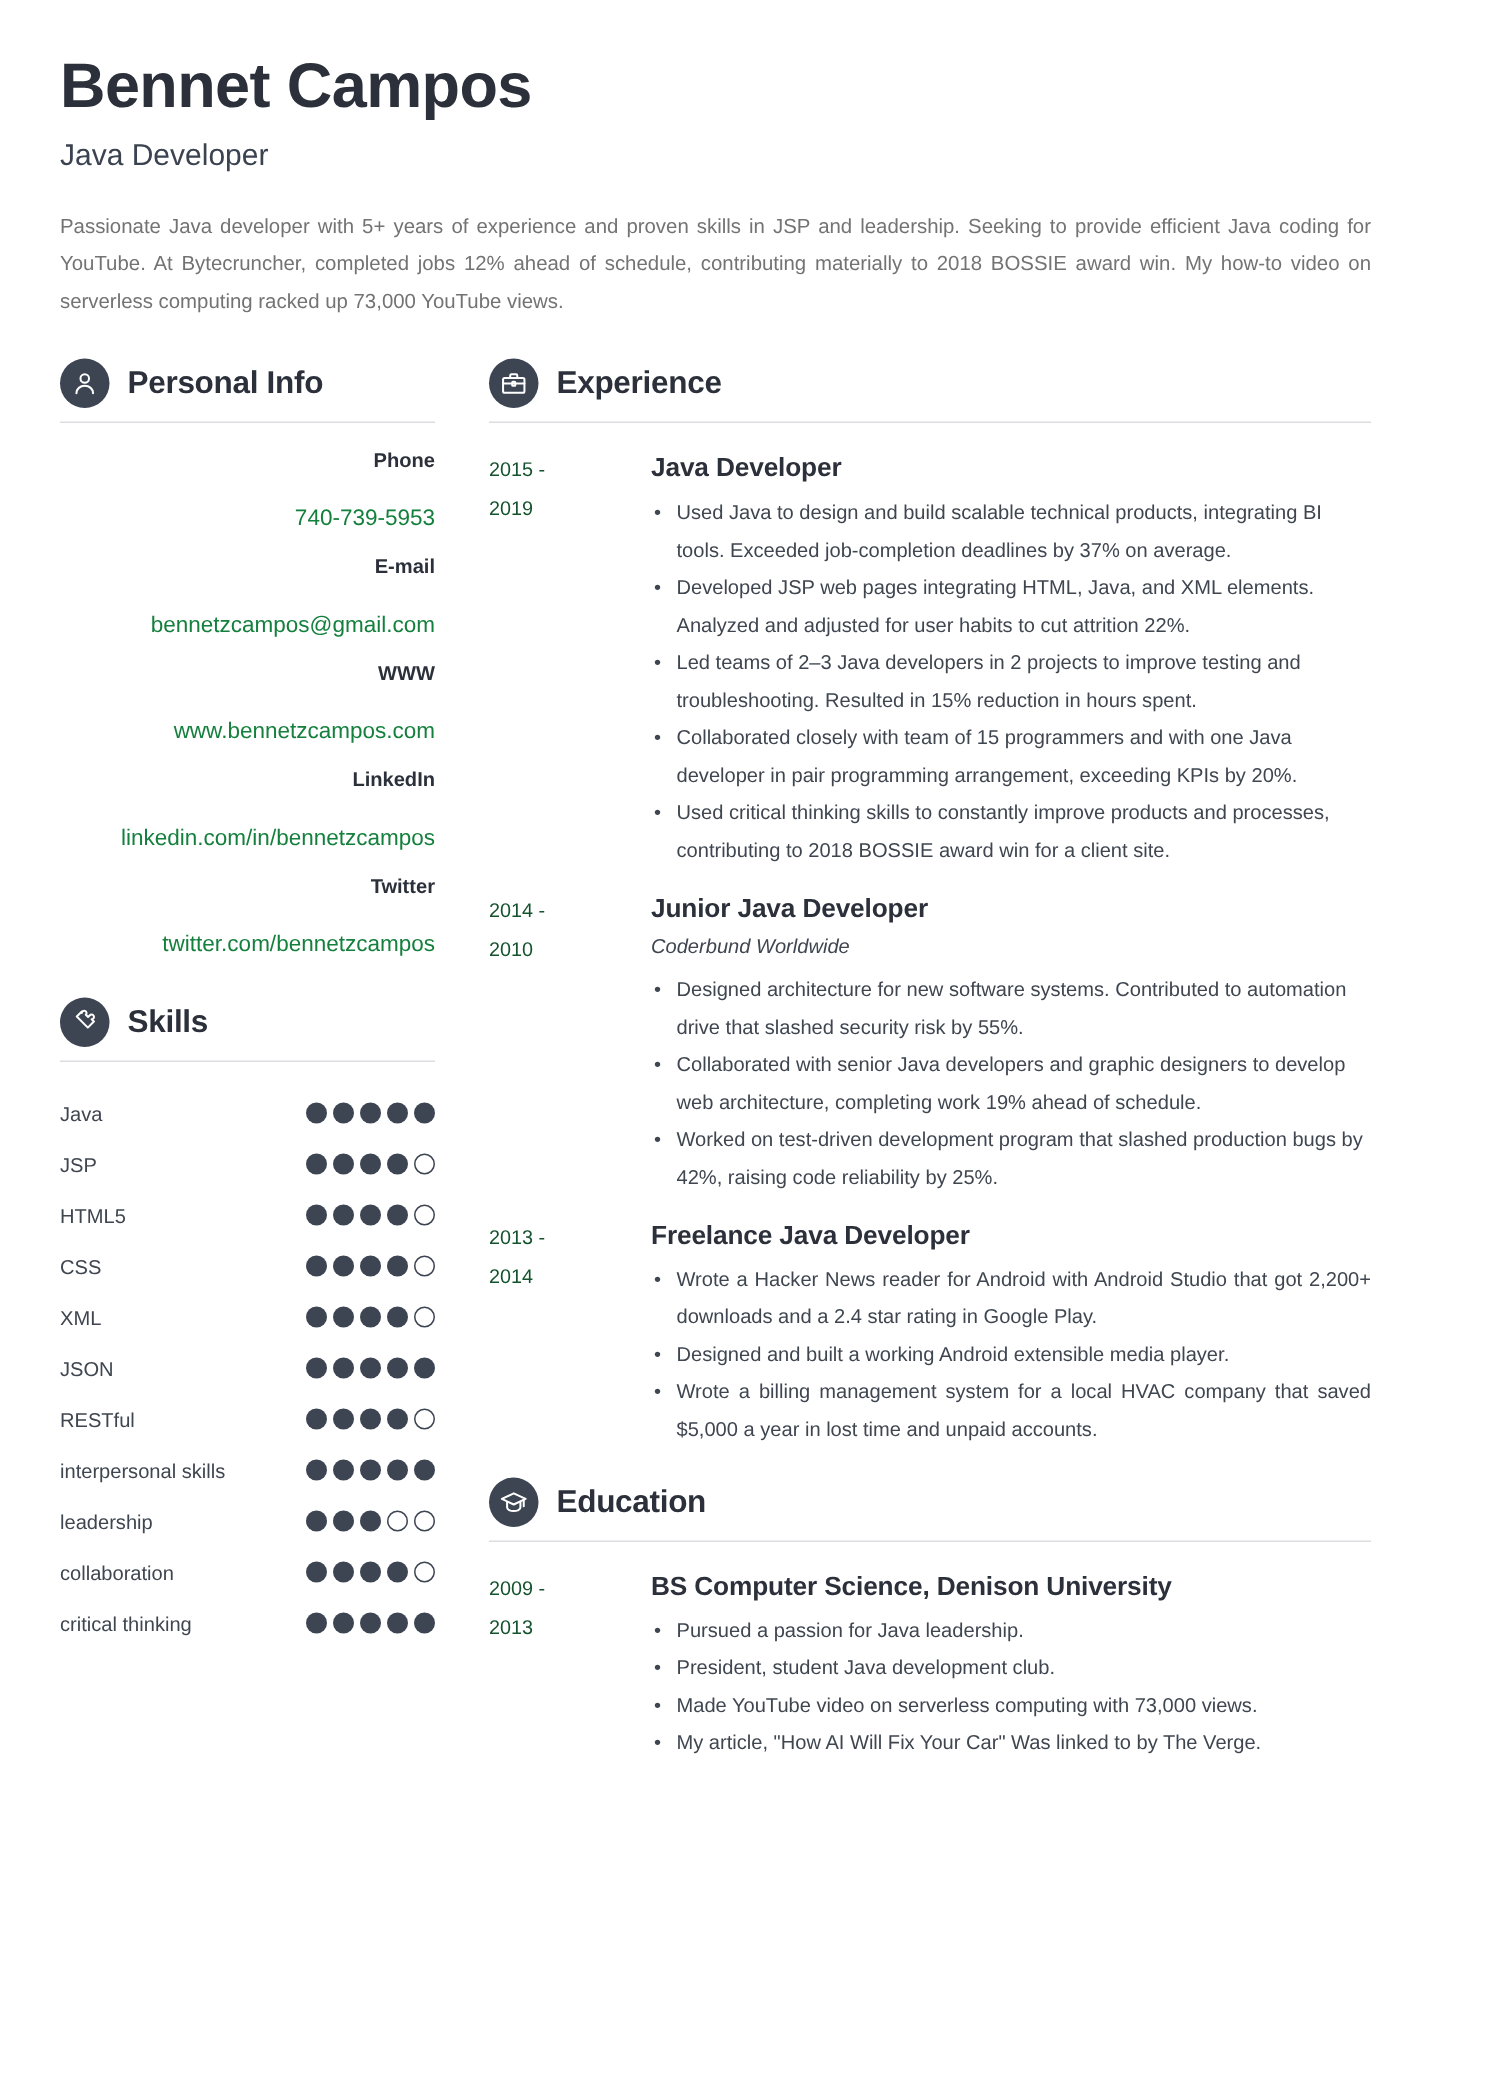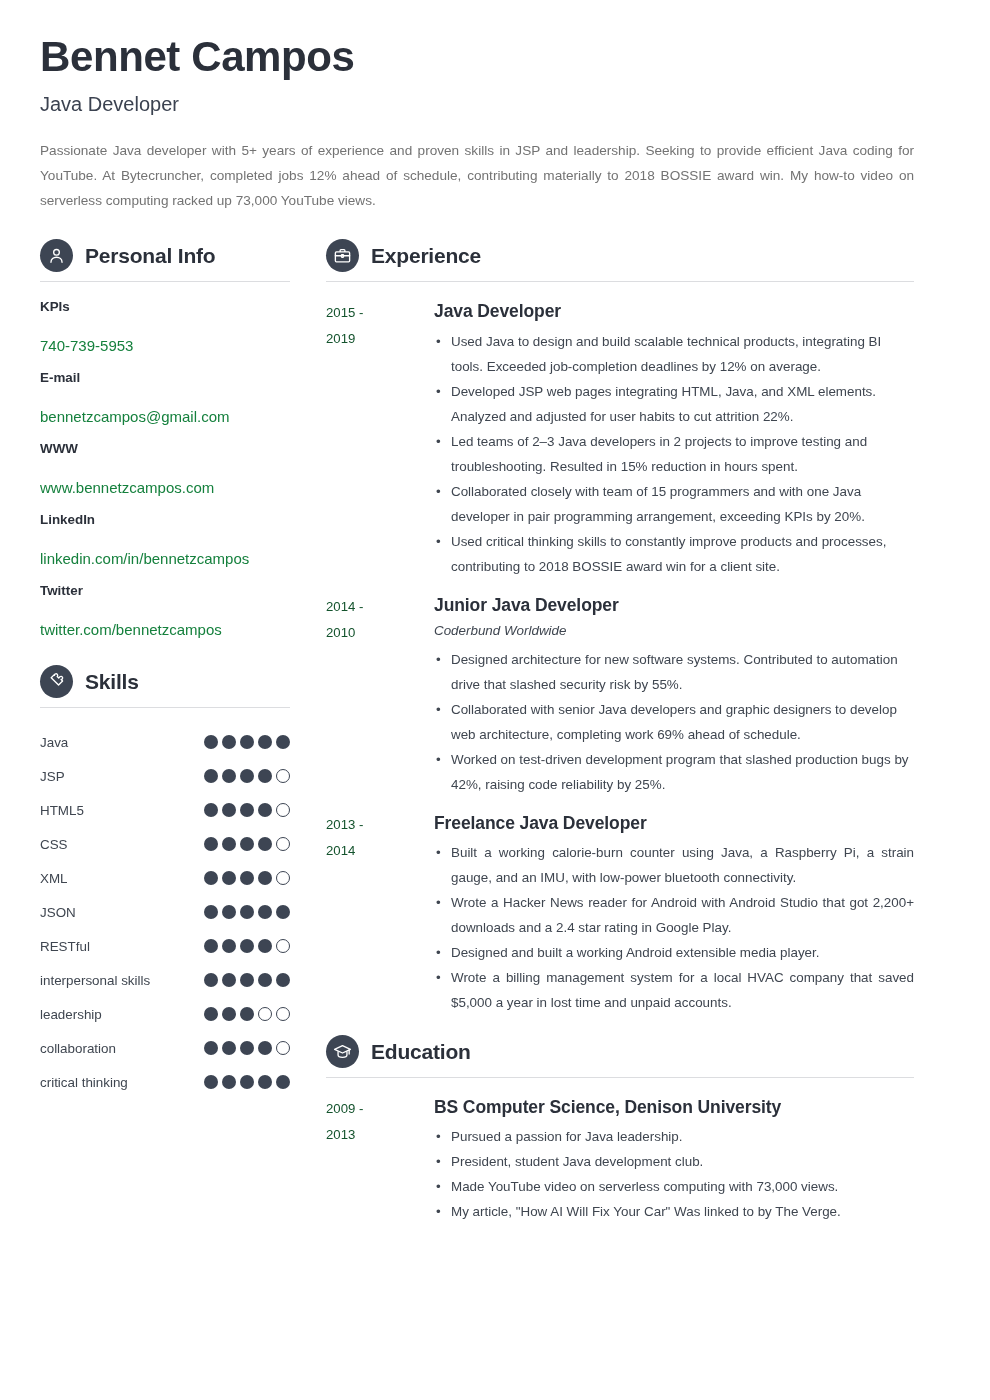--- a/index.html
+++ b/index.html
@@ -33,21 +33,21 @@
   .summary {
     font-size: 13.6px;
     line-height: 25px;
     color: #737373;
     text-align: justify;
     margin: 0 0 26px 0;
   }
 
   
   .body-cols { display: flex; align-items: flex-start; }
-  .col-left  { width: 250px; flex: 0 0 250px; }
+  .col-left  { width: 250px; flex: 0 0 250px; text-align: right; }
   .col-right { flex: 1 1 auto; padding-left: 36px; }
 
   
   .section { margin-bottom: 6px; }
   .section-head {
     display: flex;
     align-items: center;
     gap: 12px;
     padding-bottom: 9px;
   }
@@ -165,21 +165,21 @@
             <svg width="19" height="19" viewBox="0 0 24 24" fill="none" stroke="#ffffff" stroke-width="1.7">
               <circle cx="12" cy="8" r="3.6"></circle>
               <path d="M5 20.5c0-3.9 3.1-6.3 7-6.3s7 2.4 7 6.3" stroke-linecap="round"></path>
             </svg>
           </span>
           <span class="section-title">Personal Info</span>
         </div>
         <div class="sec-rule"></div>
 
         <div class="pi-item">
-          <div class="pi-label">KPIs</div>
+          <div class="pi-label">Phone</div>
           <div class="pi-value">740-739-5953</div>
         </div>
         <div class="pi-item">
           <div class="pi-label">E-mail</div>
           <div class="pi-value">bennetzcampos@gmail.com</div>
         </div>
         <div class="pi-item">
           <div class="pi-label">WWW</div>
           <div class="pi-value">www.bennetzcampos.com</div>
         </div>
@@ -336,52 +336,51 @@
         <div class="sec-rule"></div>
         <div id="experience-entries">
             <div class="entry">
               <div class="entry-dates">
                 <div>2015 -</div>
                 <div>2019</div>
               </div>
               <div class="entry-body">
                 <div class="entry-title">Java Developer</div>
                 <ul class="bullets">
-                  <li>Used Java to design and build scalable technical products, integrating BI tools. Exceeded job-completion deadlines by 12% on average.</li>
+                  <li>Used Java to design and build scalable technical products, integrating BI tools. Exceeded job-completion deadlines by 37% on average.</li>
                   <li>Developed JSP web pages integrating HTML, Java, and XML elements. Analyzed and adjusted for user habits to cut attrition 22%.</li>
                   <li>Led teams of 2–3 Java developers in 2 projects to improve testing and troubleshooting. Resulted in 15% reduction in hours spent.</li>
                   <li>Collaborated closely with team of 15 programmers and with one Java developer in pair programming arrangement, exceeding KPIs by 20%.</li>
                   <li>Used critical thinking skills to constantly improve products and processes, contributing to 2018 BOSSIE award win for a client site.</li>
                 </ul>
               </div>
             </div>
             <div class="entry spaced">
               <div class="entry-dates">
                 <div>2014 -</div>
                 <div>2010</div>
               </div>
               <div class="entry-body">
                 <div class="entry-title">Junior Java Developer</div>
                 <div class="entry-org">Coderbund Worldwide</div>
                 <ul class="bullets">
                   <li>Designed architecture for new software systems. Contributed to automation drive that slashed security risk by 55%.</li>
-                  <li>Collaborated with senior Java developers and graphic designers to develop web architecture, completing work 69% ahead of schedule.</li>
+                  <li>Collaborated with senior Java developers and graphic designers to develop web architecture, completing work 19% ahead of schedule.</li>
                   <li>Worked on test-driven development program that slashed production bugs by 42%, raising code reliability by 25%.</li>
                 </ul>
               </div>
             </div>
             <div class="entry spaced">
               <div class="entry-dates">
                 <div>2013 -</div>
                 <div>2014</div>
               </div>
               <div class="entry-body">
                 <div class="entry-title">Freelance Java Developer</div>
                 <ul class="bullets justify">
-                  <li>Built a working calorie-burn counter using Java, a Raspberry Pi, a strain gauge, and an IMU, with low-power bluetooth connectivity.</li>
                   <li>Wrote a Hacker News reader for Android with Android Studio that got 2,200+ downloads and a 2.4 star rating in Google Play.</li>
                   <li>Designed and built a working Android extensible media player.</li>
                   <li>Wrote a billing management system for a local HVAC company that saved $5,000 a year in lost time and unpaid accounts.</li>
                 </ul>
               </div>
             </div>
           </div>
       </div>
 
       <div class="section edu-section">

